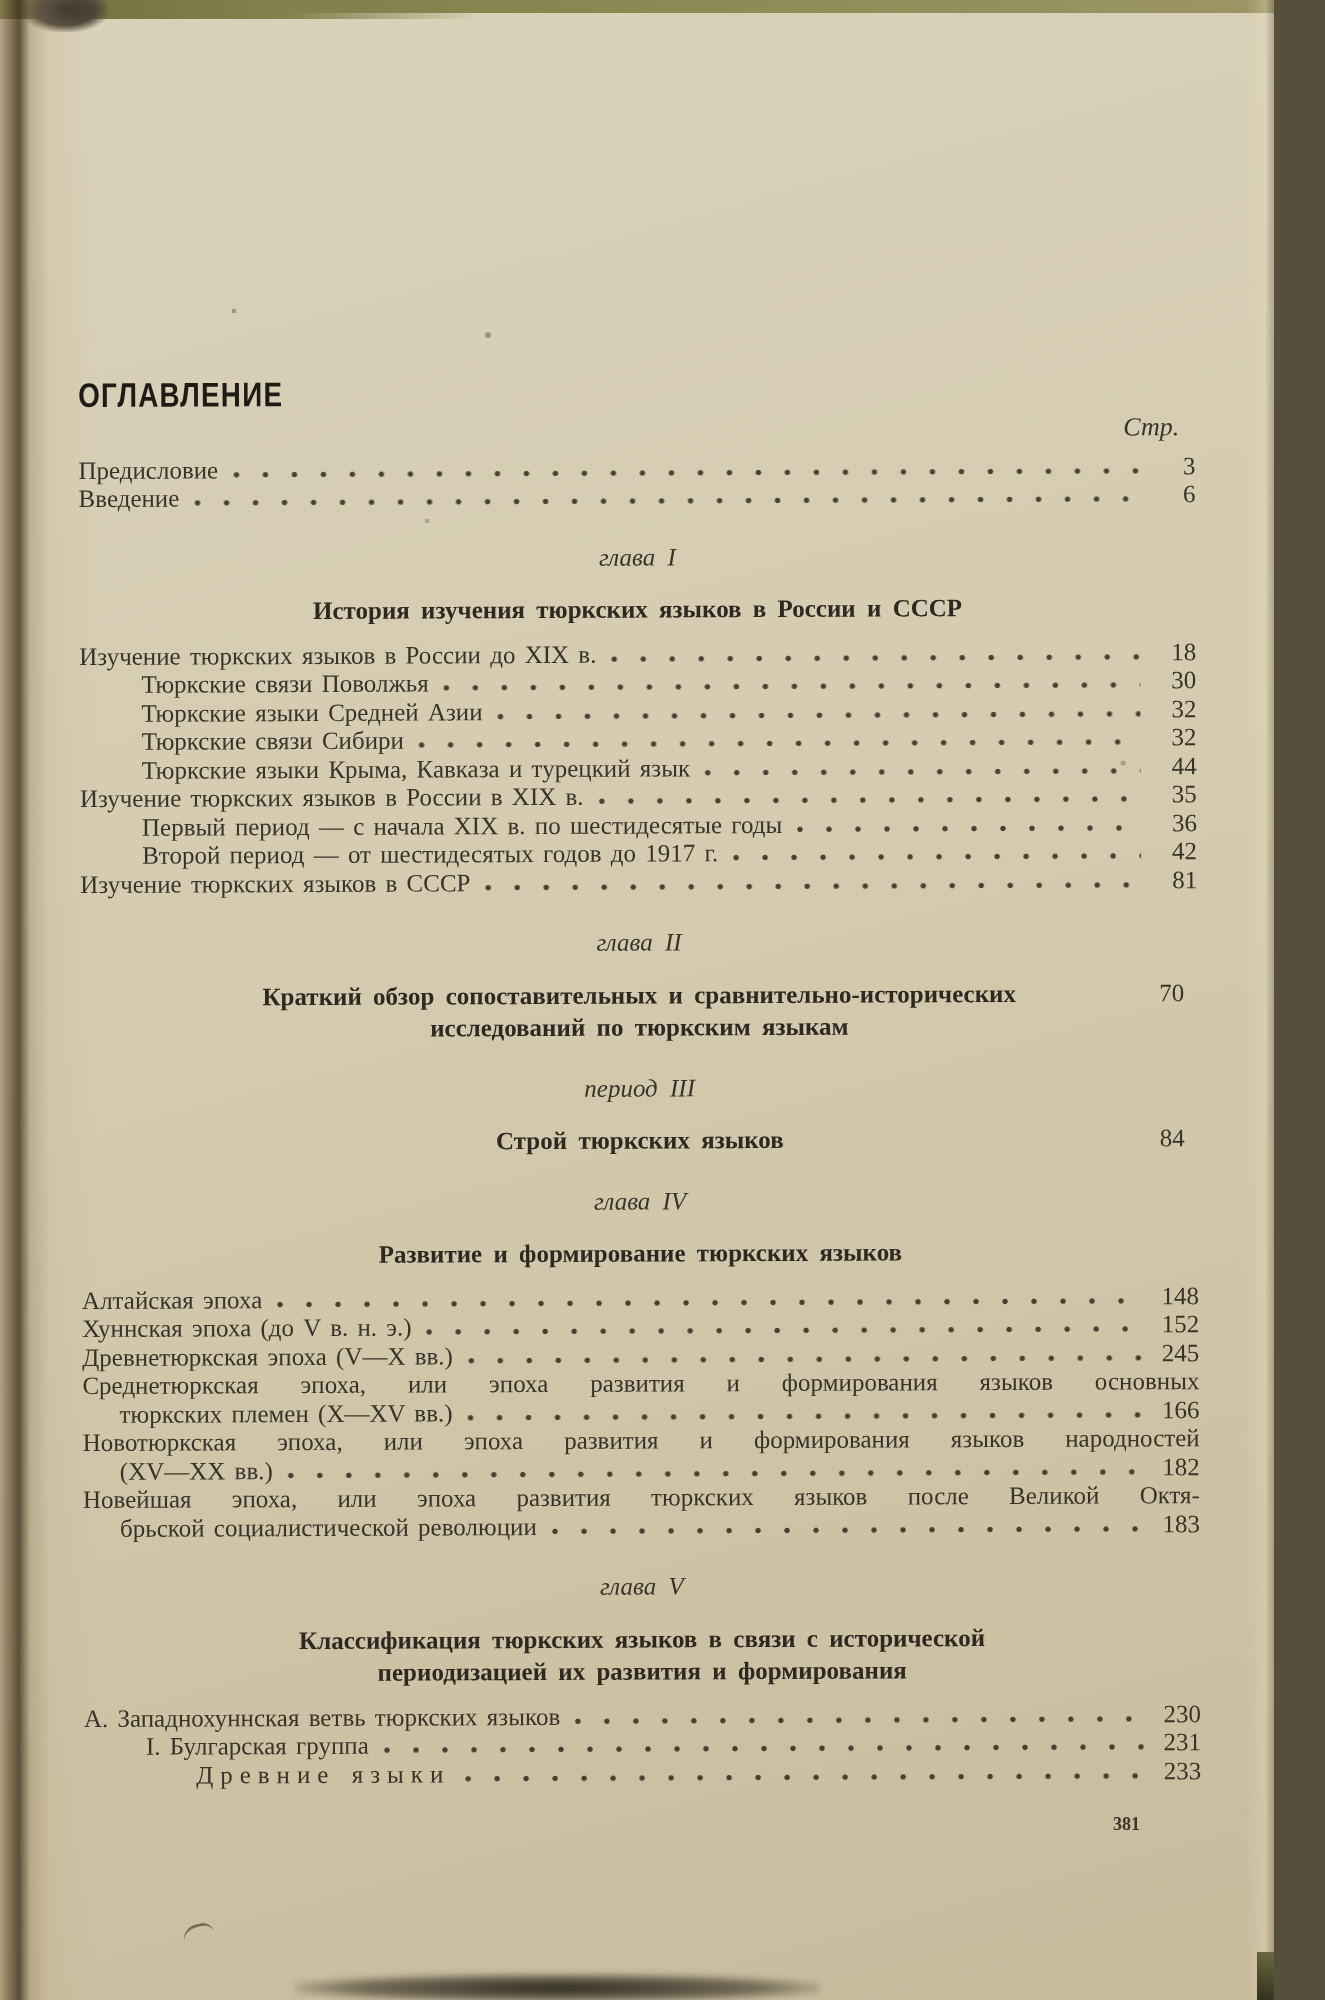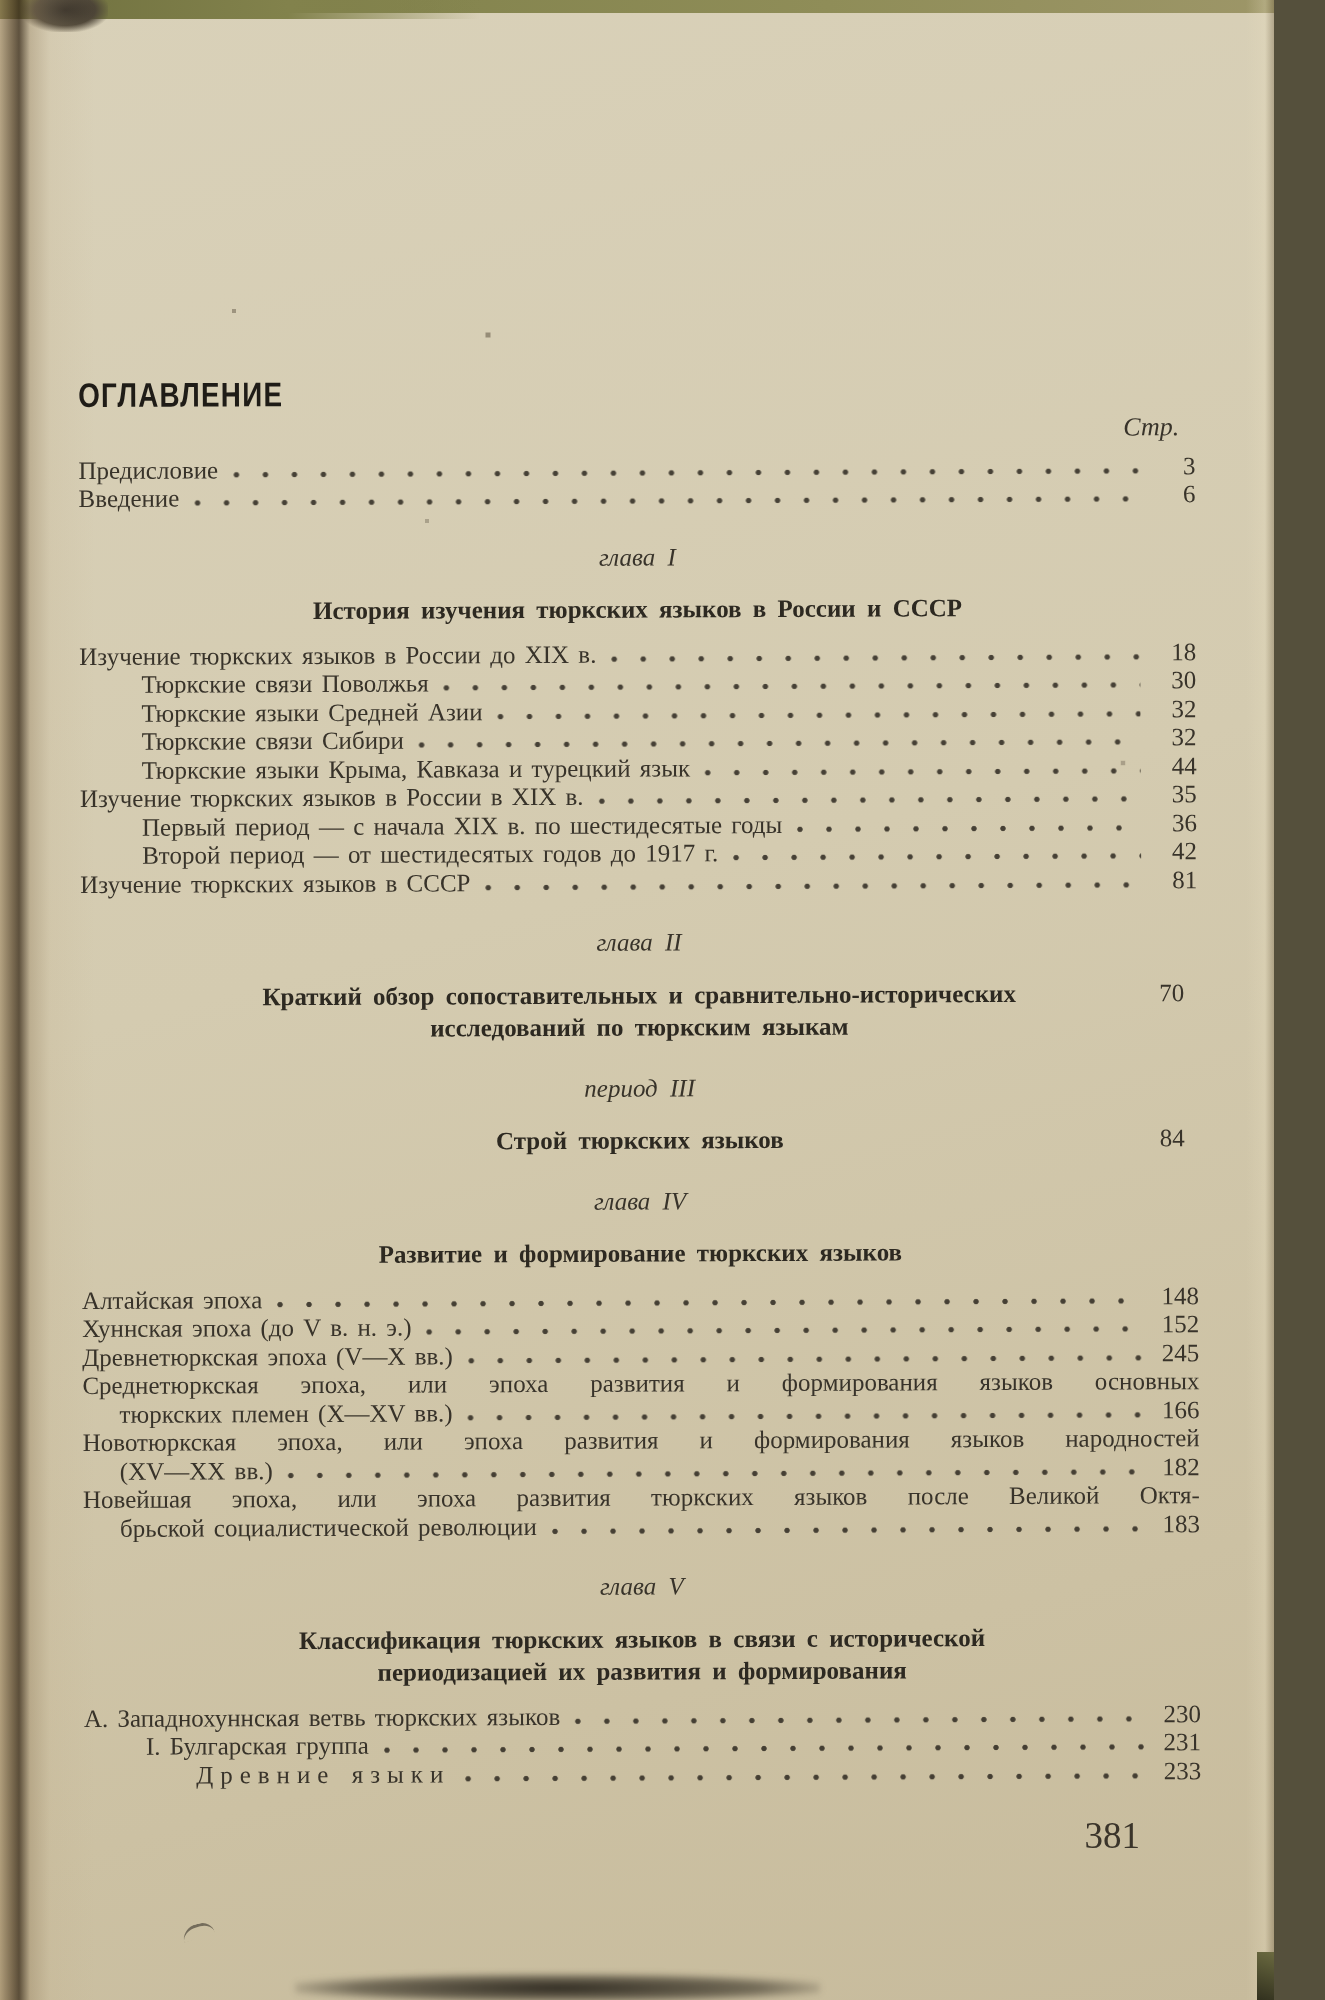--- a/index.html
+++ b/index.html
@@ -48,21 +48,21 @@
   .k-chapter{text-align:center;font-style:italic;margin:32px 0 24px;word-spacing:6px;}
   .k-heading{text-align:center;font-weight:700;word-spacing:5px;color:#2d2921;}
   .k-heading.tight{margin-top:4px;}
   .k-heading .page{position:absolute;right:0;bottom:0;width:52px;text-align:center;font-weight:400;color:#38332a;}
   .gap{margin-top:16px;}
   .fill{display:block;text-align:justify;text-align-last:justify;word-spacing:4px;}
   .ind-1{padding-left:37px;}
   .ind-2{padding-left:62px;}
   .ind-3{padding-left:112px;}
   .spaced .text{letter-spacing:7px;}
-  .folio{position:absolute;top:1814px;right:134px;font-size:37px;color:#3a342a;}
+  .folio{position:absolute;top:1814px;right:134px;font-size:18px;color:#3a342a;font-weight:bold;}
 </style>
 </head>
 <body>
 
 <div class="photo">
   <div class="cover-strip"></div>
   <div class="cover-strip-left"></div>
   <div class="corner-blob"></div>
   <div class="gutter"></div>
   <div class="right-edge"></div>

